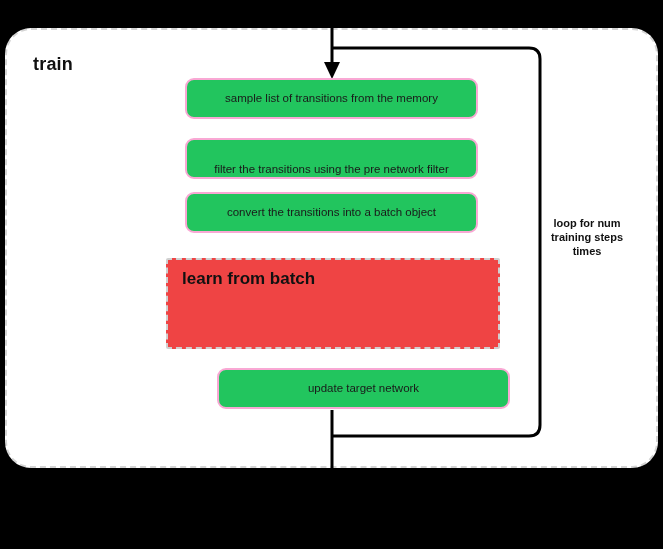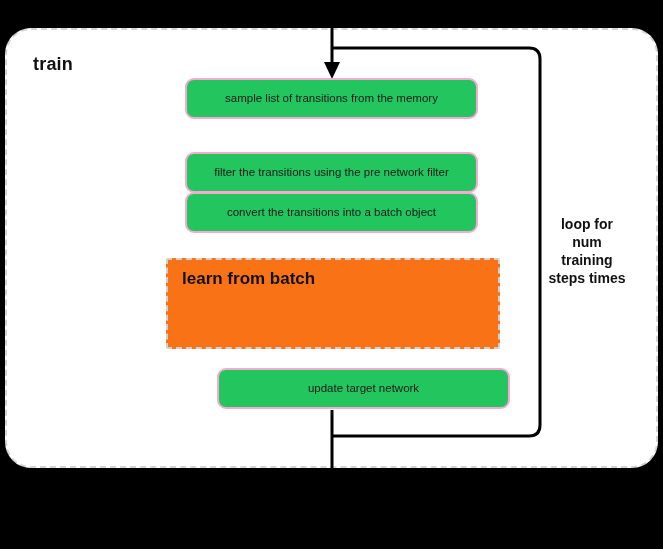--- a/index.html
+++ b/index.html
@@ -57,52 +57,52 @@
     justify-content: center;
   }
   .step-label {
     font-size: 11.5px;
     color: #1a1a1a;
     text-align: center;
     line-height: 1.2;
     white-space: nowrap;
   }
   #step-0 { top: 78px; }
-  #step-1 { top: 152px; }
+  #step-1 { top: 138px; align-items: flex-end; }
   #step-2 { top: 192px; }
   #step-3 { top: 368px; margin-left: 32px; }
   
   .sub-block {
     position: absolute;
     left: 166px;
     top: 258px;
     width: 334px;
     height: 91px;
-    background: #f97316;
+    background: #ef4444;
     border: 2px dashed #d0d0d0;
     border-radius: 2px;
     box-sizing: border-box;
   }
   .sub-block-title {
     position: absolute;
     left: 14px;
     top: 8px;
     width: 150px;
     font-size: 17px;
     font-weight: bold;
     color: #111111;
     line-height: 1.35;
   }
   
   .loop-label {
     position: absolute;
     left: 546px;
     top: 216px;
     width: 82px;
-    font-size: 14px;
+    font-size: 11px;
     font-weight: bold;
     color: #111111;
     text-align: center;
     line-height: 1.28;
   }
   svg.arrows {
     position: absolute;
     left: 0; top: 0;
     width: 663px;
     height: 549px;

